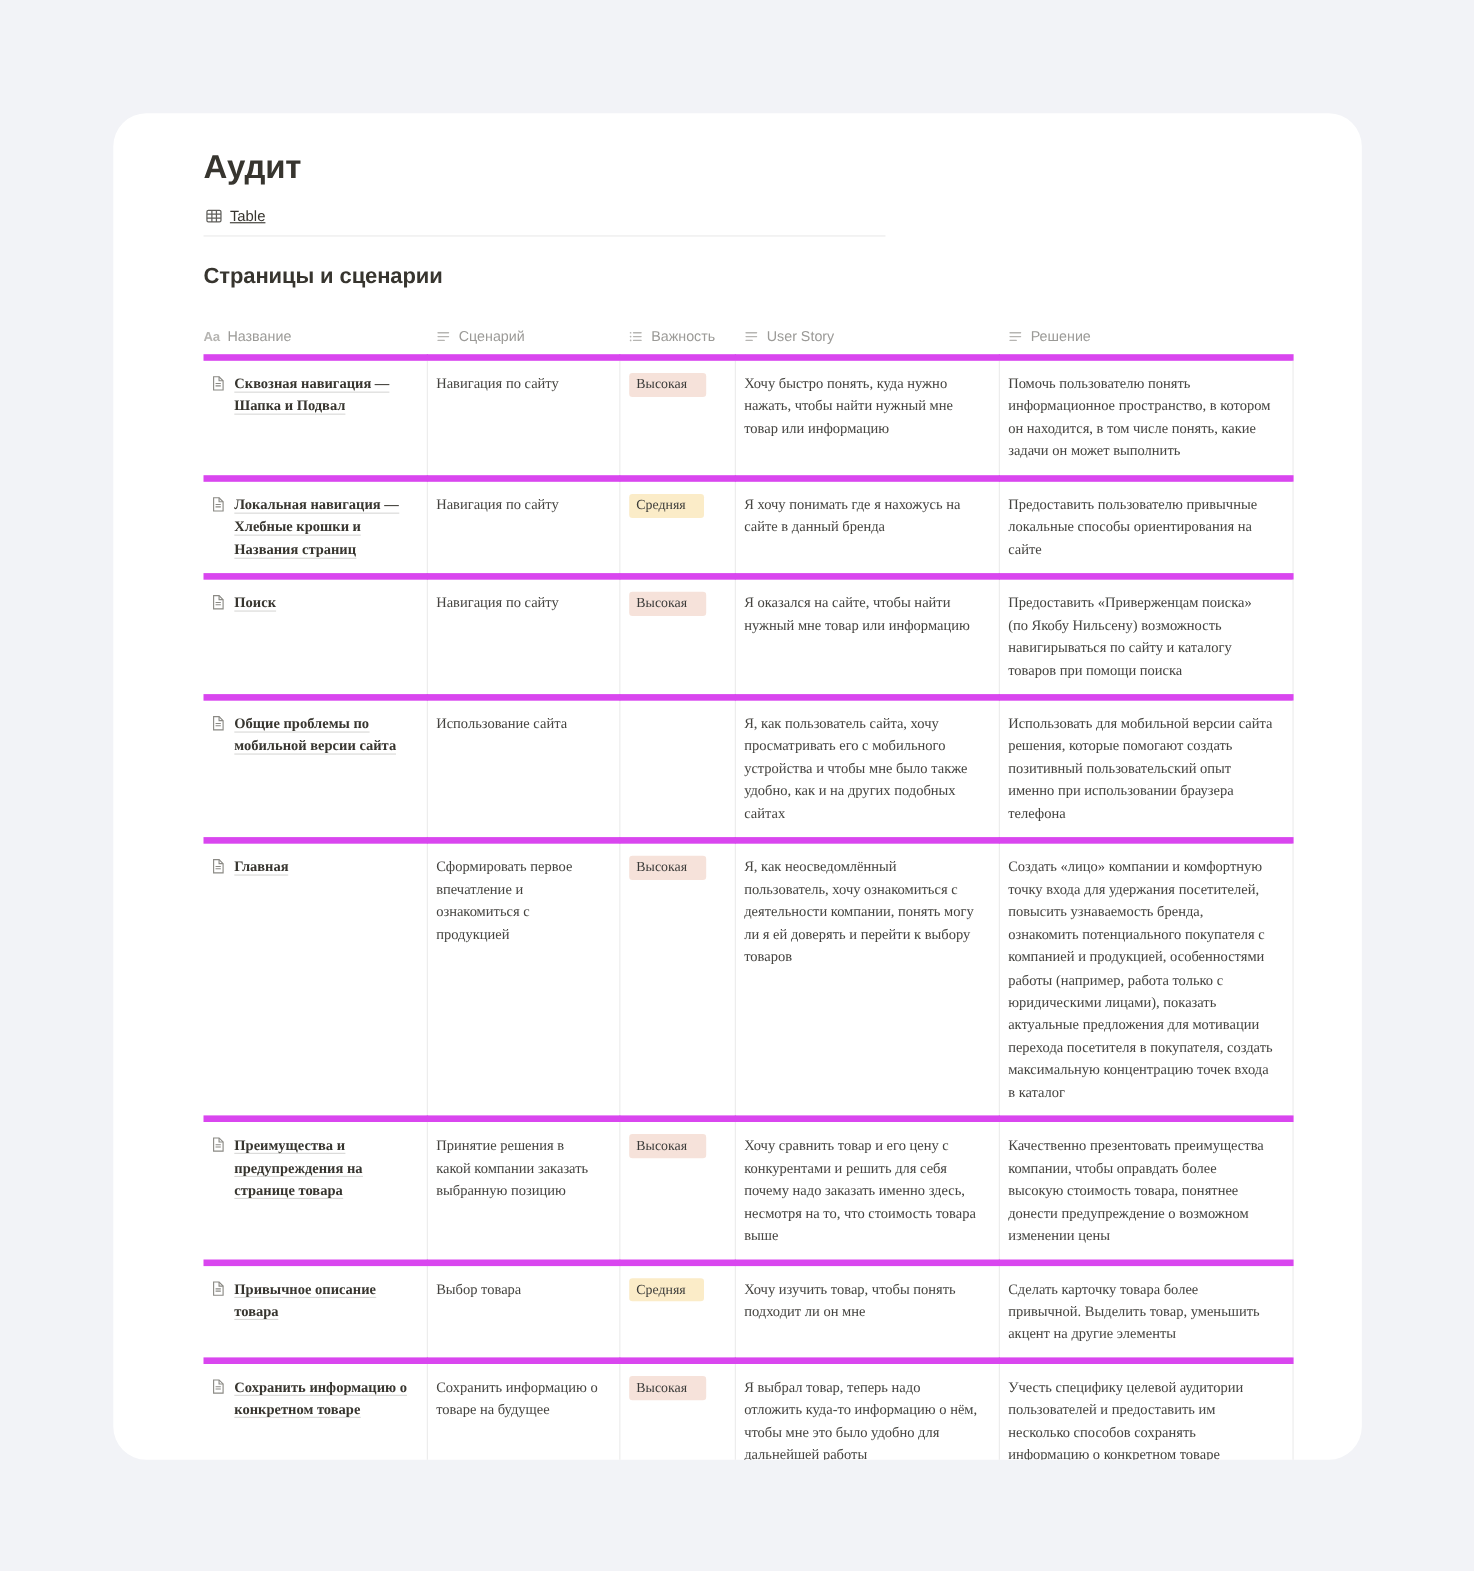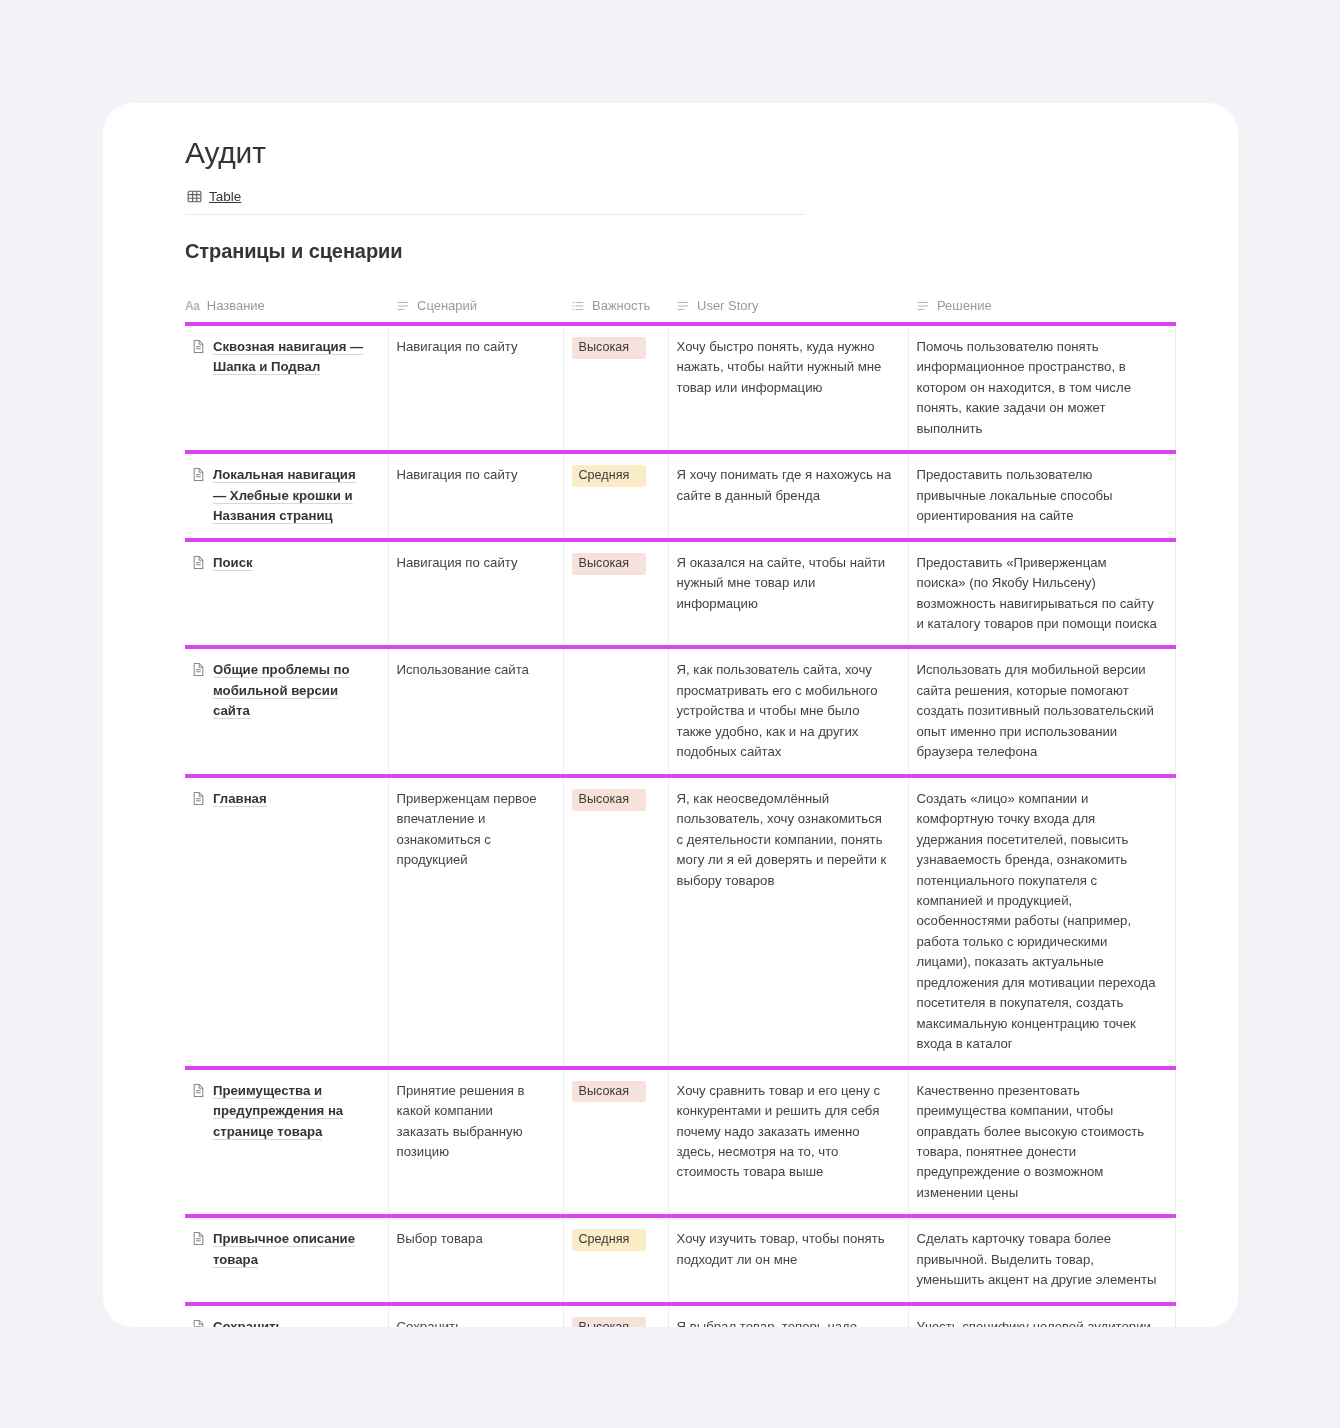--- a/index.html
+++ b/index.html
@@ -18,21 +18,21 @@
     border-radius: 30px;
     overflow: hidden;
   }
   #inner {
     position: absolute;
     left: 82px; top: 32px;
     width: 1000px;
   }
   .page-title {
     font-size: 30px;
-    font-weight: 400;
+    font-weight: 700;
     color: #37352f;
     letter-spacing: -0.2px;
     margin: 0 0 16px 0;
     line-height: 1.2;
   }
   .view-tabs {
     display: flex;
     align-items: center;
     gap: 6px;
     border-bottom: 1px solid #eaeaea;
@@ -77,21 +77,21 @@
     color: #9b9a97;
     padding: 0 0 9px 0;
     vertical-align: bottom;
     border: none;
   }
   .hcell { display: flex; align-items: center; gap: 7px; }
   thead th.pad { padding-left: 8px; }
   .h-ico { width: 14px; height: 14px; flex: 0 0 auto; color: #b6b5b2; display:block; }
   .aa-ico { font-size: 12px; color: #b6b5b2; font-weight: 700; line-height: 1; letter-spacing:-0.3px;}
 
-  tbody tr { border-top: 4px solid #d946ef; }
+  tbody tr { border-top: 6px solid #d946ef; font-family: Liberation Serif, serif; }
   tbody tr:last-child { border-bottom: 1px solid #ececeb; }
   tbody td {
     vertical-align: top;
     padding: 11px 16px 11px 8px;
     font-size: 13.2px;
     line-height: 1.55;
     color: #454440;
     border-left: 1px solid #ececeb;
   }
   tbody td.first { border-left: none; padding-left: 6px; }
@@ -296,21 +296,21 @@
                   <svg class="doc-ico" viewBox="0 0 16 16" fill="none" stroke="currentColor" stroke-width="1.1">
                     <path d="M3.4 1.6h5.3l3.9 3.9v8.9H3.4z"></path>
                     <path d="M8.7 1.6v3.9h3.9"></path>
                     <line x1="5.3" y1="8.2" x2="10.4" y2="8.2"></line>
                     <line x1="5.3" y1="10.4" x2="10.4" y2="10.4"></line>
                   </svg>
                 </span>
                 <div><span class="title-text">Главная</span></div>
               </div>
             </td>
-            <td>Приверженцам первое впечатление и ознакомиться с продукцией</td>
+            <td>Сформировать первое впечатление и ознакомиться с продукцией</td>
             <td><span class="tag" style="background: rgb(246, 226, 218);">Высокая</span></td>
             <td>Я, как неосведомлённый пользователь, хочу ознакомиться с деятельности компании, понять могу ли я ей доверять и перейти к выбору товаров</td>
             <td class="last">Создать «лицо» компании и комфортную точку входа для удержания посетителей, повысить узнаваемость бренда, ознакомить потенциального покупателя с компанией и продукцией, особенностями работы (например, работа только с юридическими лицами), показать актуальные предложения для мотивации перехода посетителя в покупателя, создать максимальную концентрацию точек входа в каталог</td>
           </tr>
           <tr>
             <td class="first">
               <div class="title-cell">
                 <span>
                   <svg class="doc-ico" viewBox="0 0 16 16" fill="none" stroke="currentColor" stroke-width="1.1">
                     <path d="M3.4 1.6h5.3l3.9 3.9v8.9H3.4z"></path>

